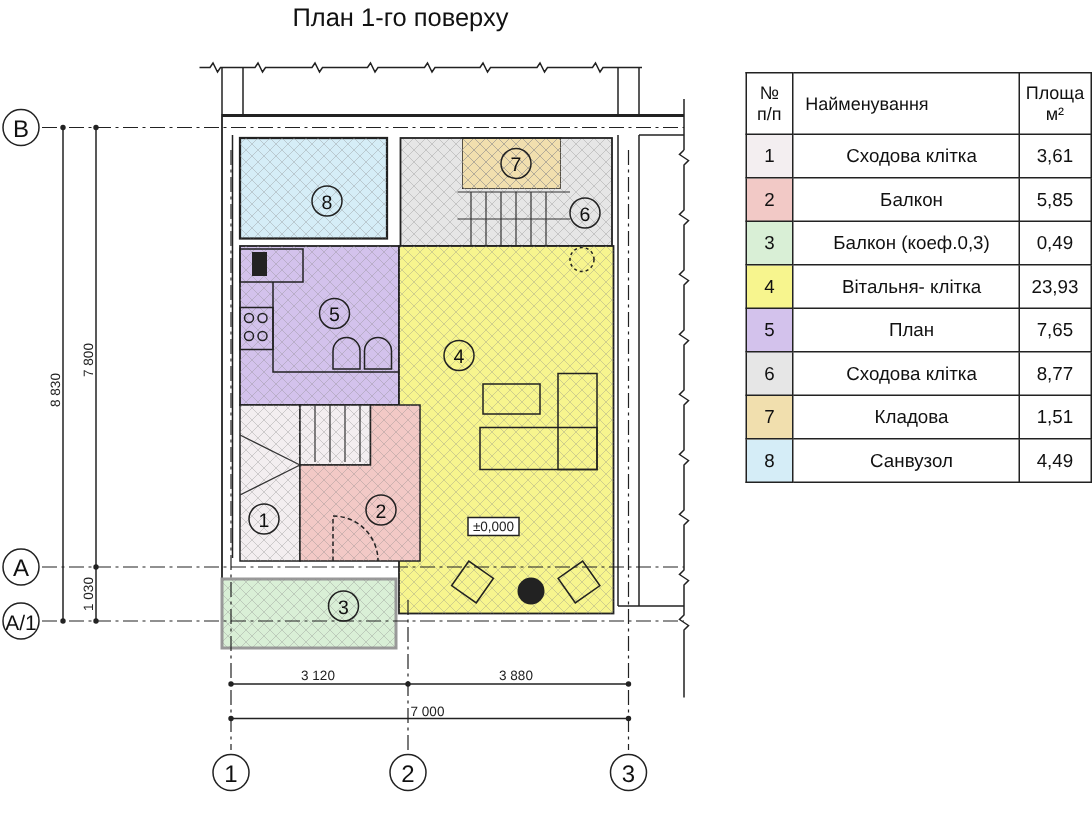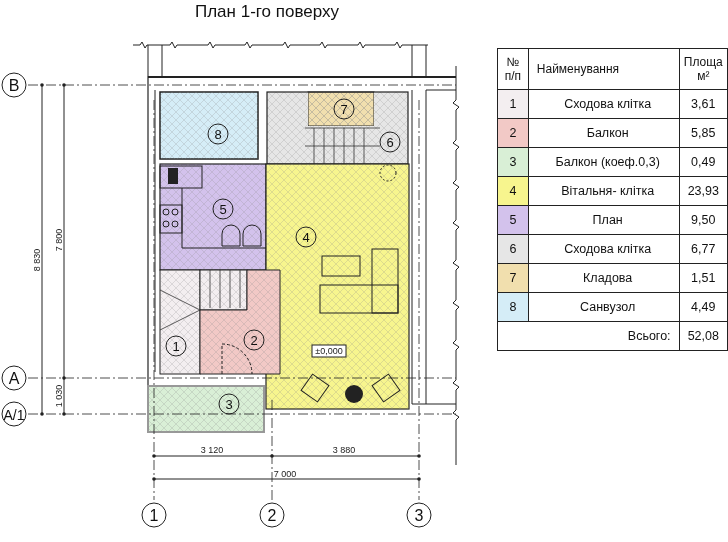--- a/index.html
+++ b/index.html
@@ -217,35 +217,31 @@
         <td class="c-area">0,49</td>
       </tr>
   <tr>
         <td class="c-no" style="background:#f7f58e">4</td>
         <td class="c-name">Вітальня- клітка</td>
         <td class="c-area">23,93</td>
       </tr>
   <tr>
         <td class="c-no" style="background:#d3c2ec">5</td>
         <td class="c-name">План</td>
-        <td class="c-area">9,50</td>
+        <td class="c-area">7,65</td>
       </tr>
   <tr>
         <td class="c-no" style="background:#e6e6e6">6</td>
         <td class="c-name">Сходова клітка</td>
-        <td class="c-area">6,77</td>
+        <td class="c-area">8,77</td>
       </tr>
   <tr>
         <td class="c-no" style="background:#f1dfae">7</td>
         <td class="c-name">Кладова</td>
         <td class="c-area">1,51</td>
       </tr>
   <tr>
         <td class="c-no" style="background:#d5edf7">8</td>
         <td class="c-name">Санвузол</td>
         <td class="c-area">4,49</td>
       </tr>
-  <tr class="total">
-    <td class="c-lbl" colspan="2">Всього:</td>
-    <td class="c-area">52,08</td>
-  </tr>
 </tbody>
   </table>
 
 </body></html>

